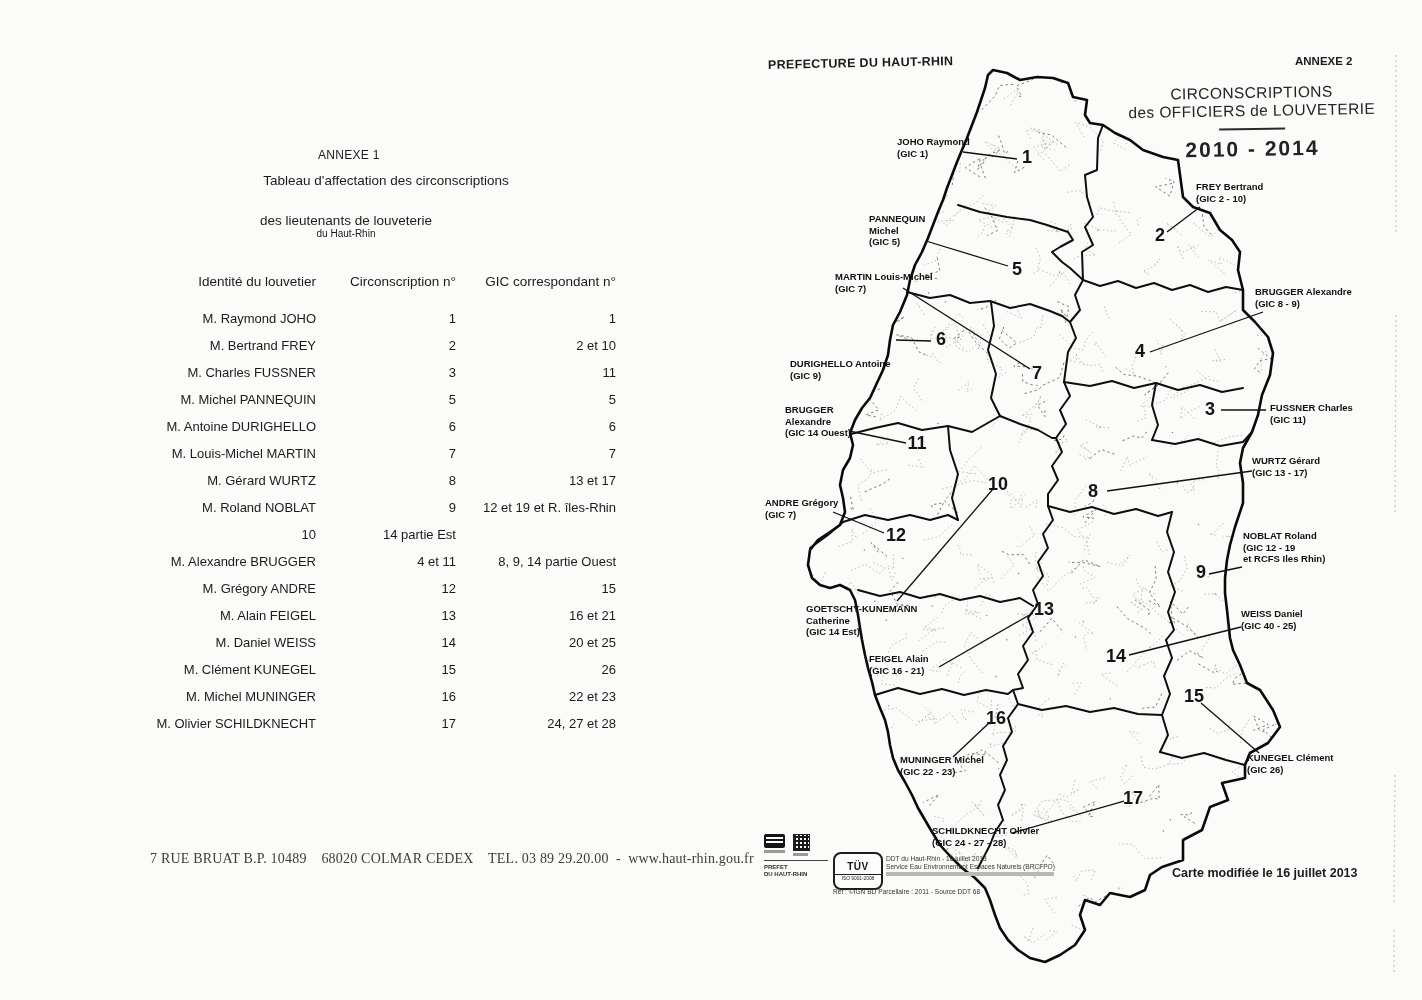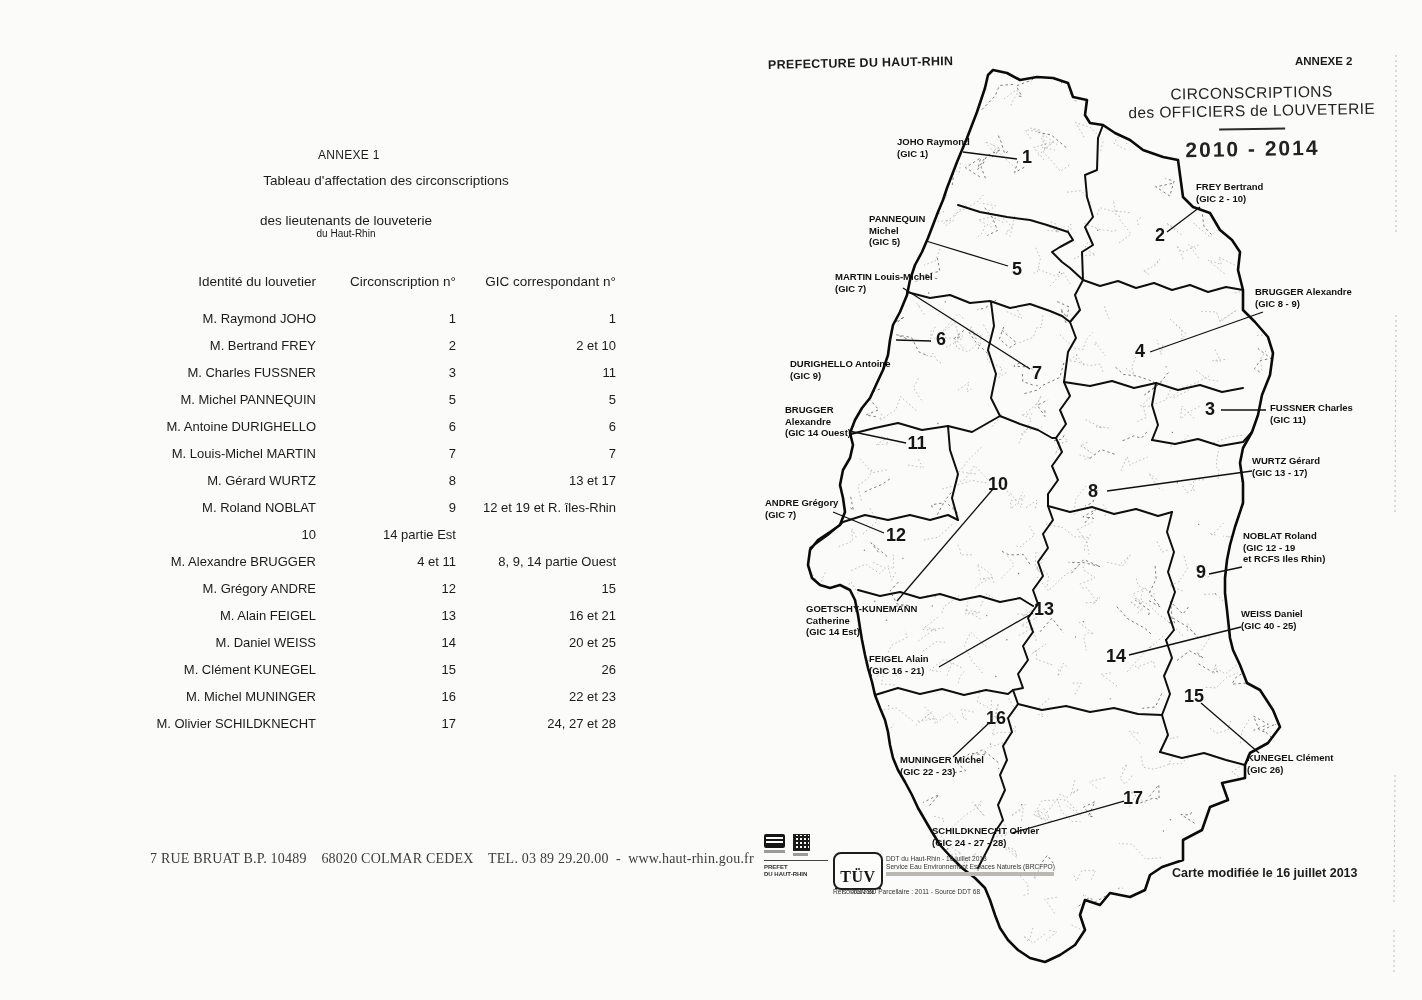--- a/index.html
+++ b/index.html
@@ -38,21 +38,21 @@
   .flag-ico:before{content:"";position:absolute;left:2px;right:2px;top:3px;height:2px;background:#fff;
                    box-shadow:0 4px 0 #fff;}
   .qr-ico{width:15px;height:15px;border:1px solid #222;
           background-image:repeating-linear-gradient(0deg,#1a1a1a 0 2px,transparent 2px 4px),
                            repeating-linear-gradient(90deg,#1a1a1a 0 2px,transparent 2px 4px);}
   .ill-bar{height:3px;background:#9a9a96;margin-top:2px;}
   .logo-rule{border-top:1px solid #444;margin:4px 0 3px 0;}
   .prefet-txt{font-size:6px;font-weight:700;line-height:7px;color:#2e2e2c;white-space:pre-line;}
   .tuv-box{left:833px;top:852px;width:46px;height:34px;border:2px solid #1d1d1d;border-radius:8px;
            text-align:center;background:#fdfdfc;}
-  .tuv-txt{font-size:16px;font-weight:700;letter-spacing:.5px;margin-top:14px;color:#141414;font-family:Liberation Serif, serif;}
+  .tuv-txt{font-size:10px;font-weight:700;letter-spacing:.5px;margin-top:7px;color:#141414;}
   .iso-strip{font-size:4.8px;border-top:1.5px solid #1d1d1d;margin-top:2px;padding-top:1px;color:#222;}
   .credits{left:886px;top:855px;font-size:6.6px;line-height:8px;color:#35352f;}
   .credits .bar{width:168px;height:4px;background:#b9b9b2;margin:1px 0;}
   .credit-ref{left:833px;top:888px;font-size:6.6px;color:#35352f;}
   svg{position:absolute;left:0;top:0;}
   .dnum{font-family:"Liberation Sans",sans-serif;font-size:18px;font-weight:700;fill:#141414;}
 </style>
 </head>
 <body>
 

